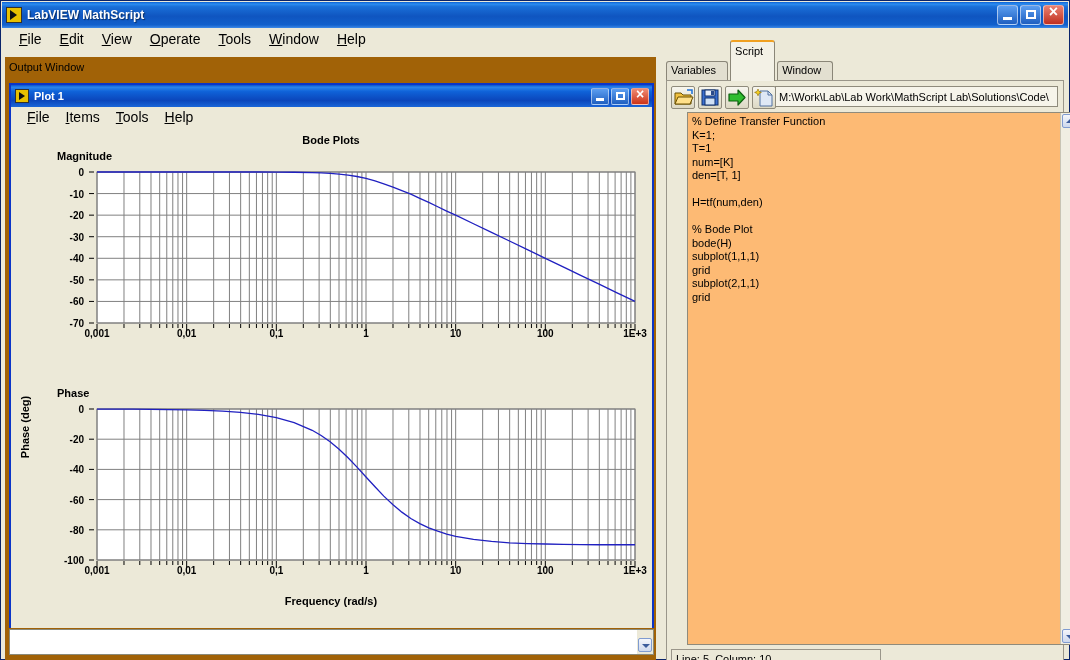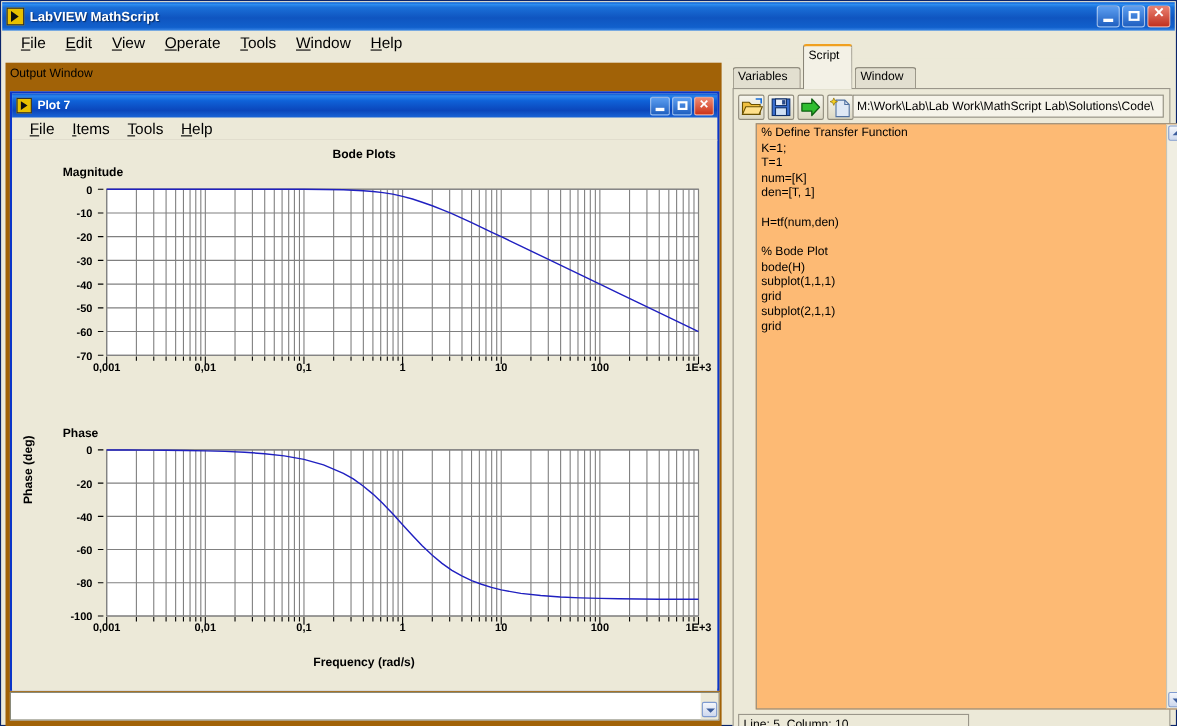--- a/index.html
+++ b/index.html
@@ -221,21 +221,21 @@
     <div class="menuitem"><u>W</u>indow</div>
     <div class="menuitem"><u>H</u>elp</div>
   </div>
 
   <div class="leftpane">
     <div class="outlabel">Output Window</div>
 
     <div class="plotwin">
       <div class="plot-tb">
         <div class="plot-tb-icon"></div>
-        <div class="plot-tb-title">Plot 7</div>
+        <div class="plot-tb-title">Plot 1</div>
         <div class="plot-winbtns">
           <div class="pbtn min"></div>
           <div class="pbtn max"></div>
           <div class="pbtn cls"></div>
         </div>
       </div>
       <div class="plot-menubar">
         <div class="menuitem"><u>F</u>ile</div>
         <div class="menuitem"><u>I</u>tems</div>
         <div class="menuitem"><u>T</u>ools</div>

